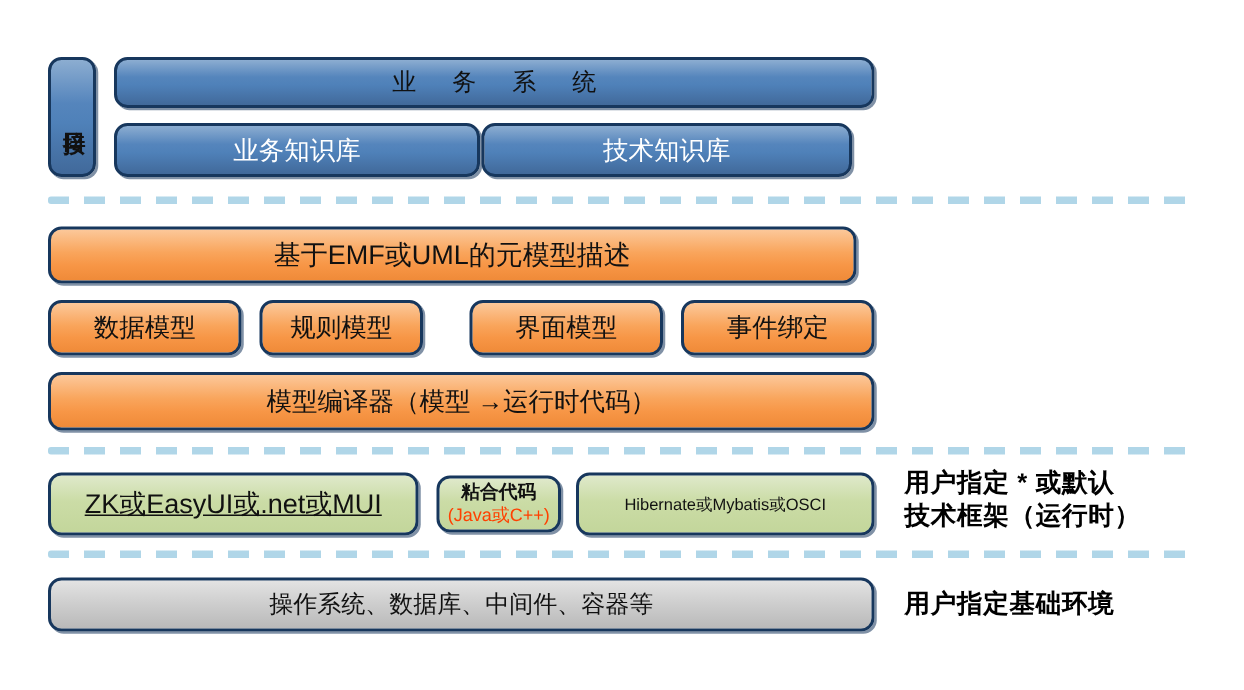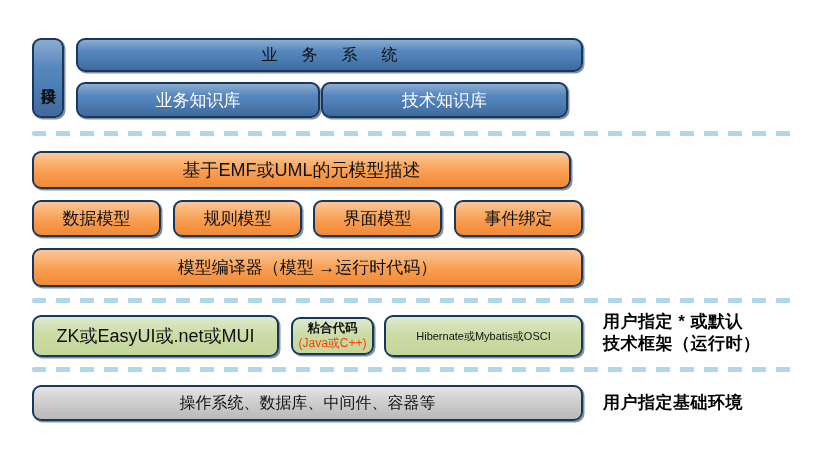--- a/index.html
+++ b/index.html
@@ -59,38 +59,38 @@
 
   <div class="dash" style="top:131px;"></div>
 
   <div class="box orange" style="left:32px;top:151px;width:539px;height:38px;">
     <span class="t18">基于EMF或UML的元模型描述</span>
   </div>
 
   <div class="box orange" style="left:32px;top:200px;width:129px;height:37px;">
     <span class="t17">数据模型</span>
   </div>
-  <div class="box orange" style="left:173px;top:200px;width:129px;height:37px;">
+  <div class="box orange" style="left:173px;top:200px;width:109px;height:37px;">
     <span class="t17">规则模型</span>
   </div>
   <div class="box orange" style="left:313px;top:200px;width:129px;height:37px;">
     <span class="t17">界面模型</span>
   </div>
   <div class="box orange" style="left:454px;top:200px;width:129px;height:37px;">
     <span class="t17">事件绑定</span>
   </div>
 
   <div class="box orange" style="left:32px;top:248px;width:551px;height:39px;">
     <span class="t17">模型编译器（模型 →运行时代码）</span>
   </div>
 
 
   <div class="dash" style="top:298px;"></div>
 
-  <div class="box green" style="left:32px;top:315px;width:247px;height:42px;">
+  <div class="box green" style="left:32px;top:315px;width:247px;height:42px;text-decoration:underline;">
     <span class="t18">ZK或EasyUI或.net或MUI</span>
   </div>
 
   <div class="box green" style="left:291px;top:317px;width:83px;height:38px;">
     <span class="glue">
       <span class="ttl">粘合代码</span>
       <span class="sub">(Java或C++)</span>
     </span>
   </div>
 

